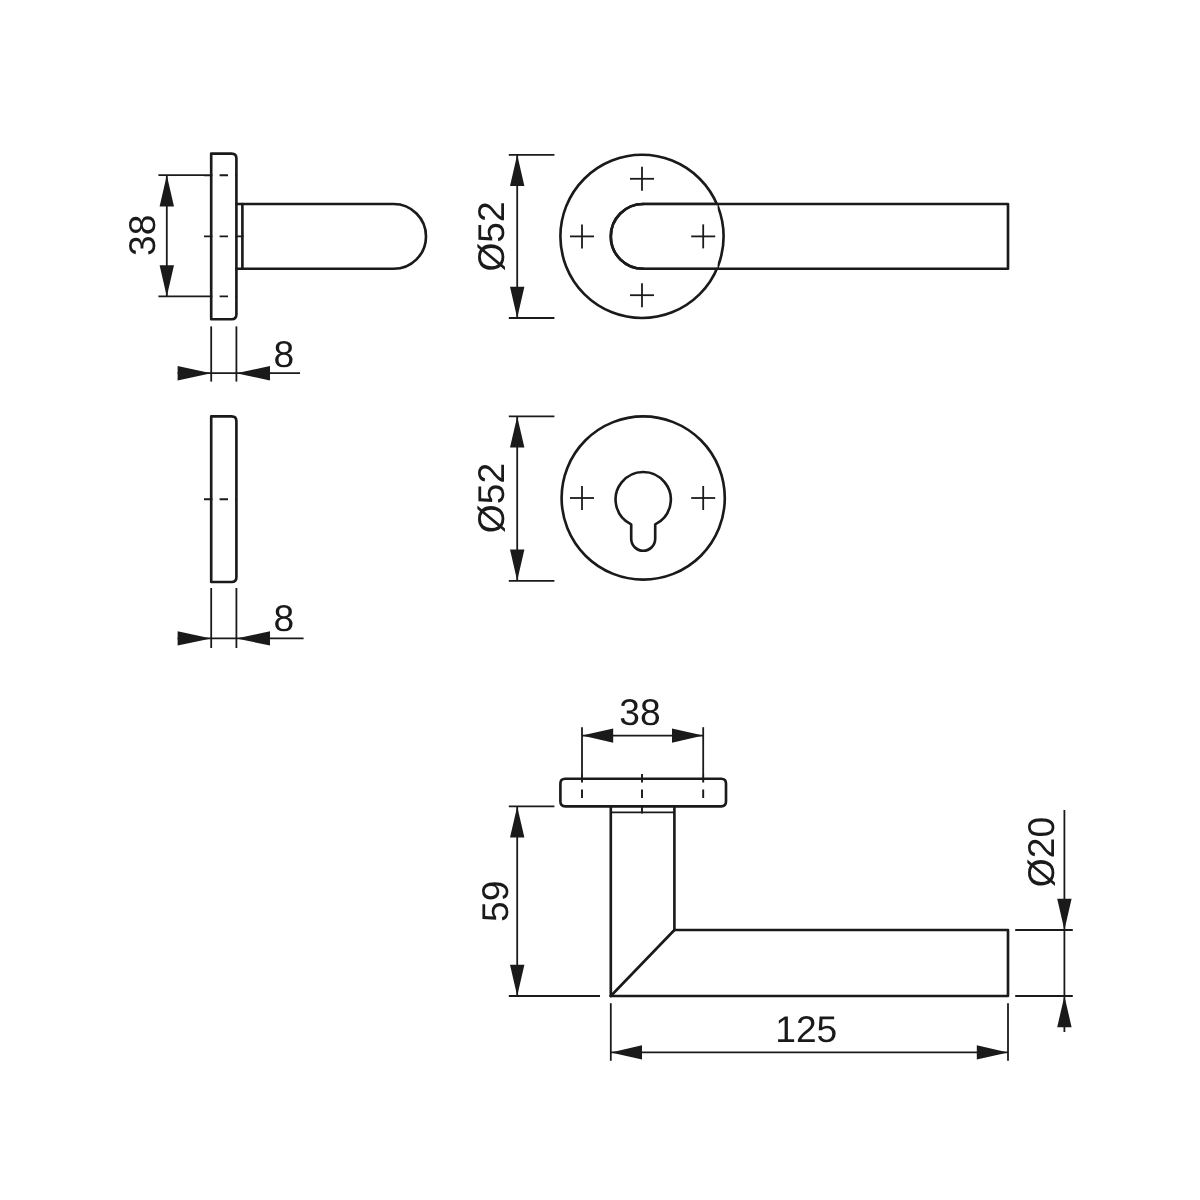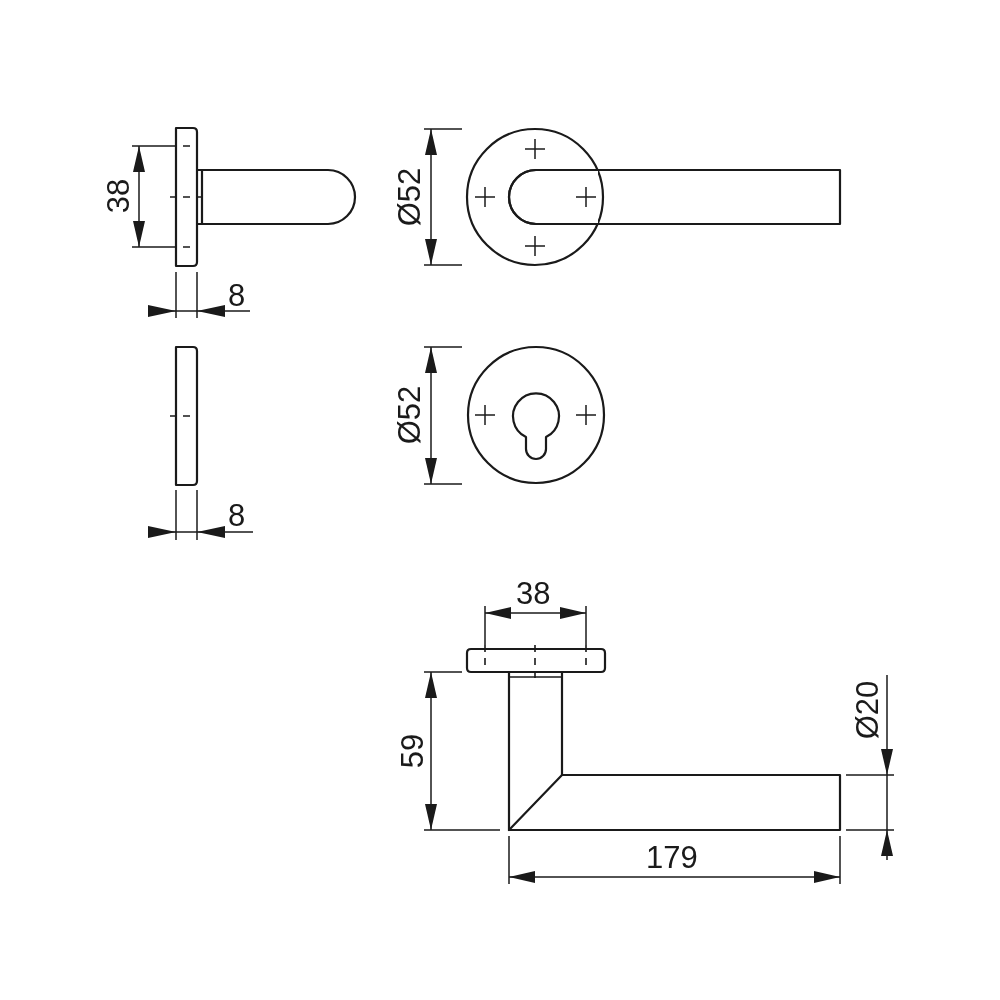--- a/index.html
+++ b/index.html
@@ -146,15 +146,15 @@
   <div class="dim" style="left:228px; top:280px;">8</div>
 
   <div class="dim rot" style="left:374px; top:181px; width:72px; height:32px; text-align:center;">Ø52</div>
 
   <div class="dim" style="left:228px; top:500px;">8</div>
 
   <div class="dim rot" style="left:374px; top:399px; width:72px; height:32px; text-align:center;">Ø52</div>
 
   <div class="dim" style="left:516px; top:578px;">38</div>
   <div class="dim rot" style="left:393px; top:735px; width:40px; height:32px; text-align:center;">59</div>
-  <div class="dim" style="left:646px; top:842px;">179</div>
+  <div class="dim" style="left:646px; top:842px;">125</div>
   <div class="dim rot" style="left:832px; top:694px; width:72px; height:32px; text-align:center;">Ø20</div>
 </div>
 
 </body></html>

